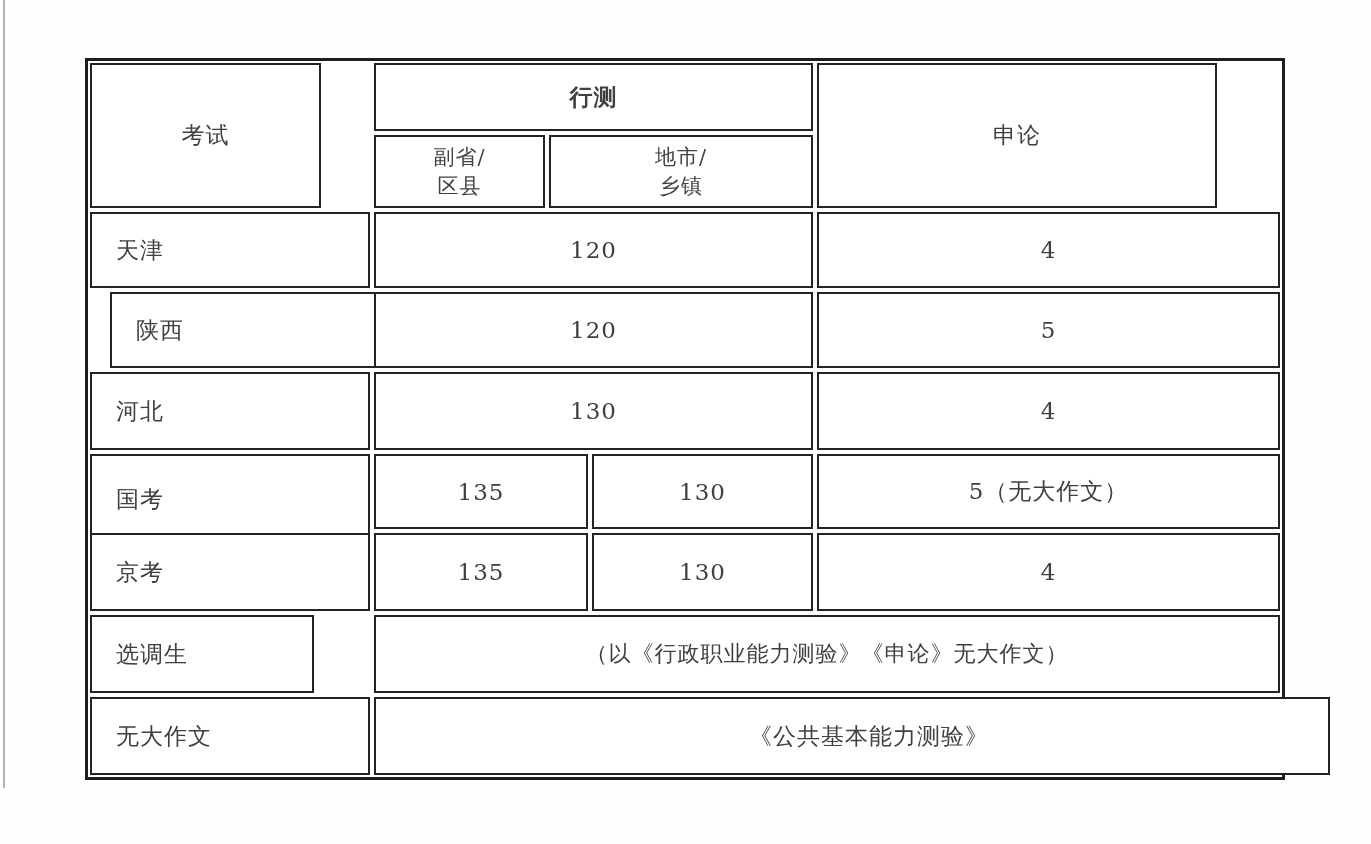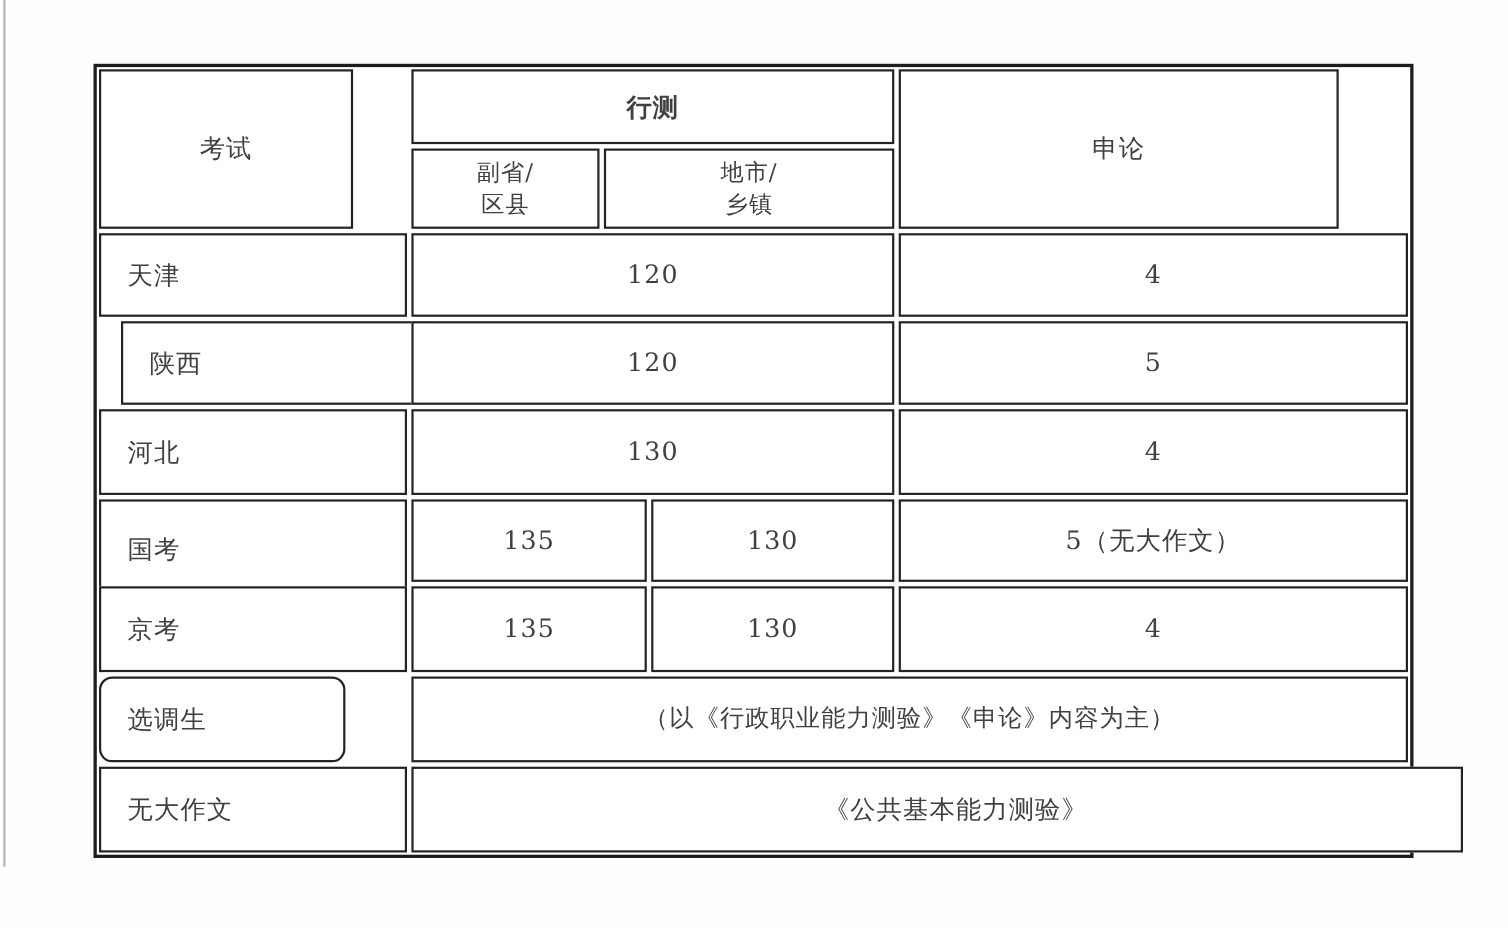--- a/index.html
+++ b/index.html
@@ -150,26 +150,26 @@
     <div class="cell" style="left:286px; top:472px; width:214px; height:78px;">
       <span>135</span>
     </div>
     <div class="cell" style="left:504px; top:472px; width:221px; height:78px;">
       <span>130</span>
     </div>
     <div class="cell" style="left:729px; top:472px; width:463px; height:78px;">
       <span>4</span>
     </div>
 
-    <div class="cell label" style="left:2px; top:554px; width:224px; height:78px;border-radius:12px;">
+    <div class="cell label" style="left:2px; top:554px; width:224px; height:78px;">
       <span>选调生</span>
     </div>
     <div class="cell" style="left:286px; top:554px; width:906px; height:78px;">
       <div class="content-lines">
-        <span>（以《行政职业能力测验》《申论》内容为主）</span>
+        <span>（以《行政职业能力测验》《申论》无大作文）</span>
       </div>
     </div>
 
     <div class="cell label" style="left:2px; top:636px; width:280px; height:78px;">
       <span>无大作文</span>
     </div>
     <div class="cell" style="left:286px; top:636px; width:956px; height:78px;padding-left:34px;">
       <span>《公共基本能力测验》</span>
     </div>
 

